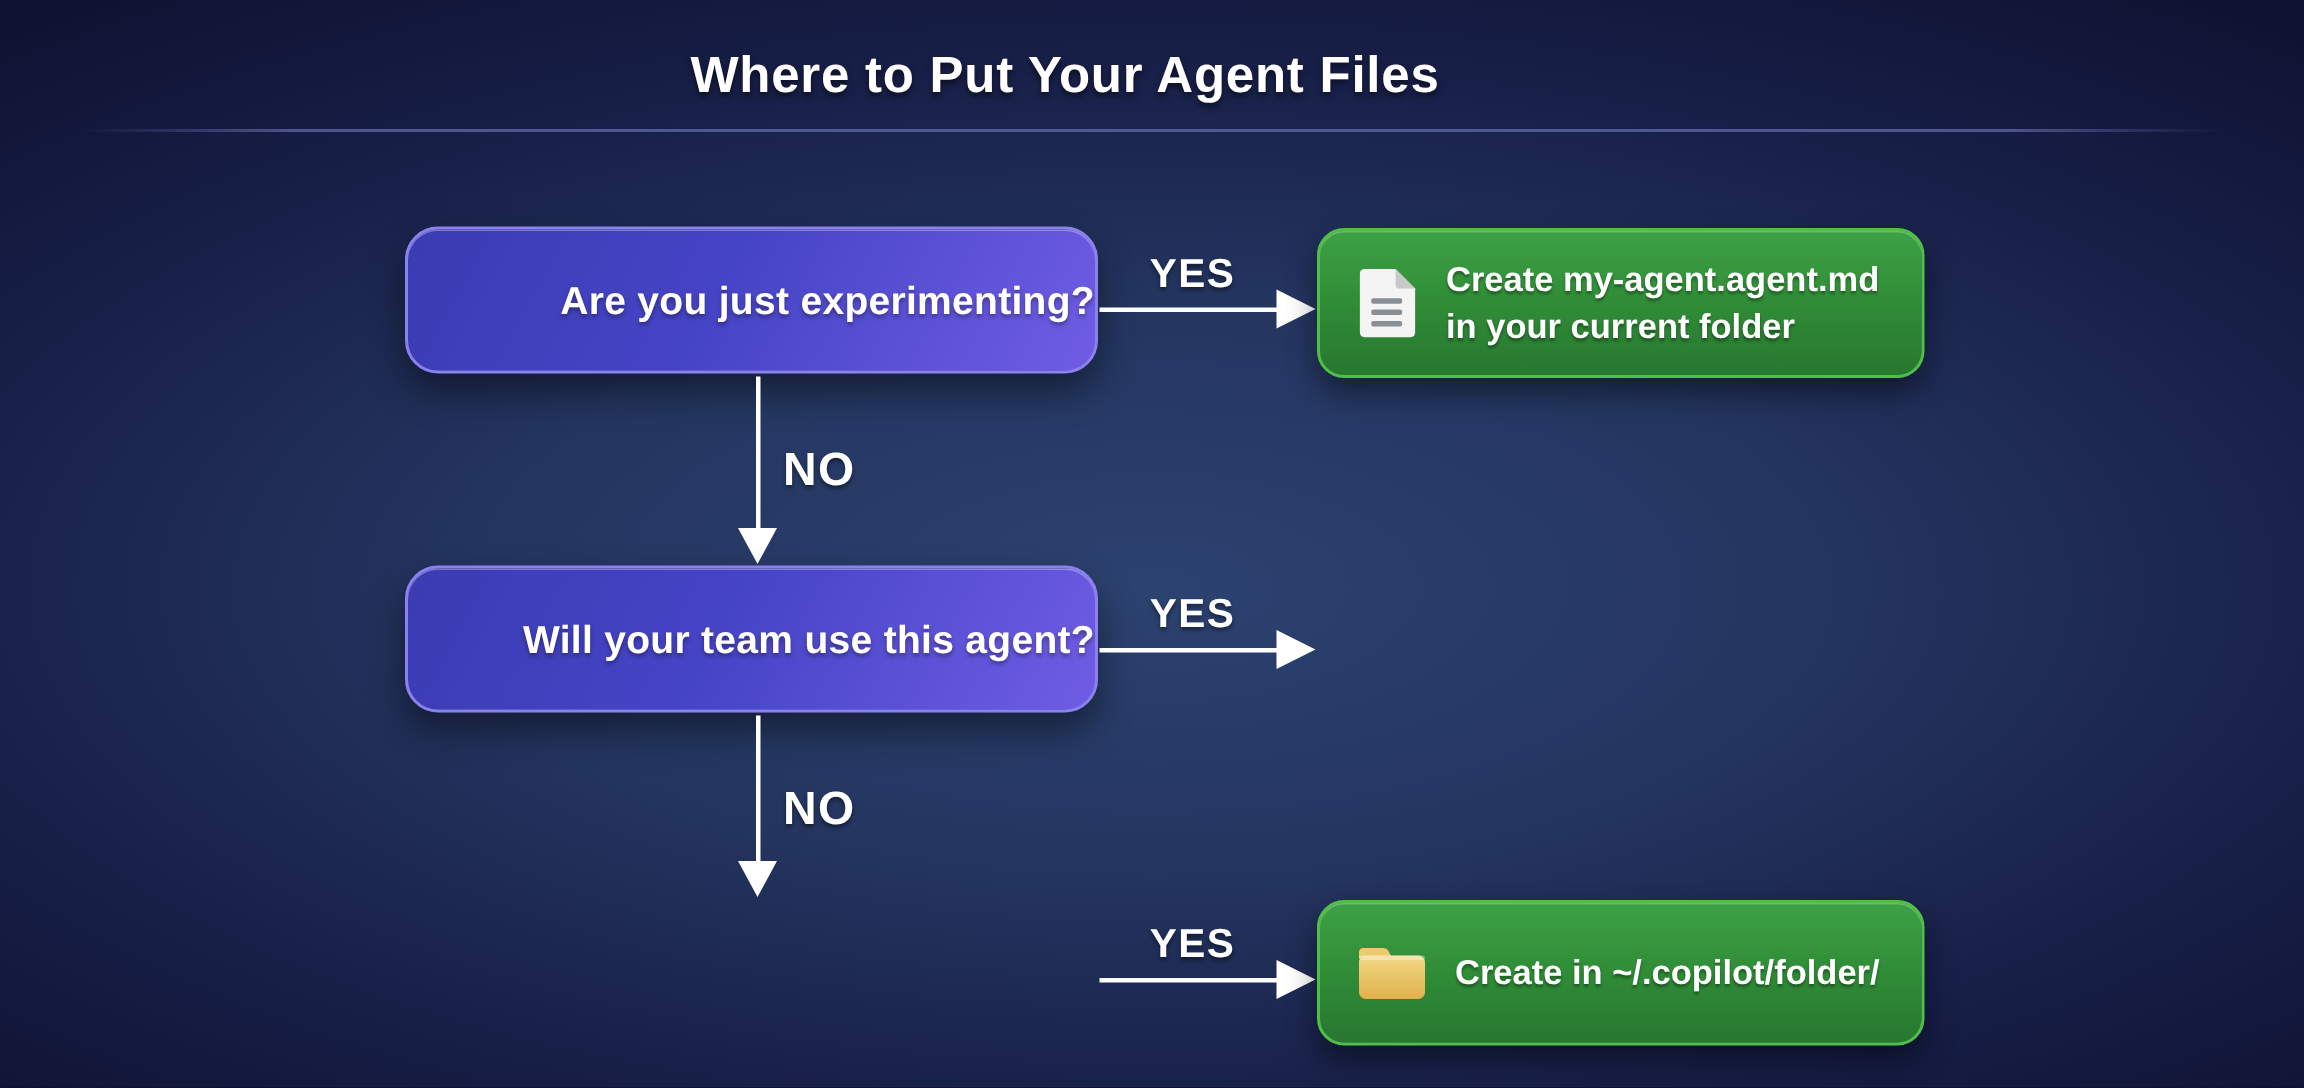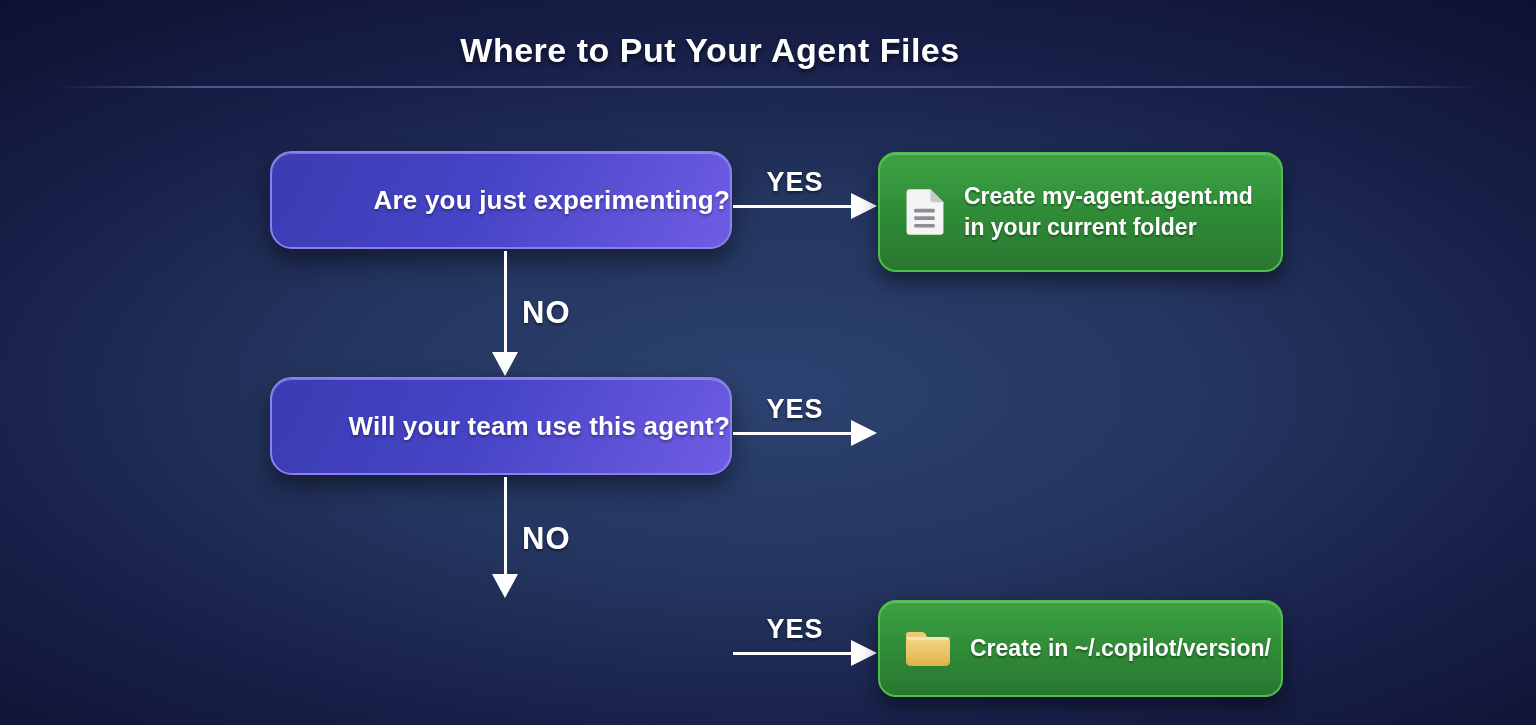--- a/index.html
+++ b/index.html
@@ -31,21 +31,21 @@
     box-shadow:0 12px 24px rgba(0,0,0,.45), inset 0 1px 0 rgba(255,255,255,.3);
     display:flex;align-items:center;justify-content:flex-end;box-sizing:border-box;
   }
   .qbox span{
     color:var(--text,#ffffff);font-size:26px;font-weight:700;letter-spacing:.2px;
     text-shadow:0 2px 3px rgba(0,0,0,.35);
   }
   .q0{top:151px}.q1{top:377px}.q2{top:600px;height:95px}
   
   .rbox{
-    position:absolute;left:878px;width:405px;height:120px;
+    position:absolute;left:878px;width:405px;height:100px;
     border-radius:18px;border:2px solid var(--result-border,#4fbf4a);
     background:linear-gradient(180deg,var(--result-grad-start,#3da144) 0%,#2f8a36 55%,var(--result-grad-end,#287730) 100%);
     box-shadow:0 10px 20px rgba(0,0,0,.45), inset 0 1px 0 rgba(255,255,255,.25);
     display:flex;align-items:center;box-sizing:border-box;
   }
   .rb0{top:152px}.rb1{top:379px}.rb2{top:600px;height:97px}
   .ricon{flex:0 0 auto;margin-left:22px;display:flex;align-items:center;}
   .rtext{margin-left:16px;display:flex;flex-direction:column;}
   .rtext span{
     color:var(--text,#ffffff);font-size:23px;font-weight:700;line-height:31px;
@@ -144,17 +144,17 @@
             <stop offset="0" stop-color="var(--folder-light,#f2d886)"></stop>
             <stop offset="1" stop-color="var(--folder-dark,#dfb14b)"></stop>
           </linearGradient>
         </defs>
         <path d="M4 11 v-4 q0-3 3-3 h13 q2.5 0 3.6 2 l1.8 3.4 q-10 1 -21.4 1.6 z" fill="#ecca6d"></path>
         <rect x="4" y="9" width="44" height="29" rx="4.5" fill="url(#fg2)"></rect>
         <rect x="4" y="9" width="44" height="3" rx="1.5" fill="rgba(255,255,255,.35)"></rect>
       </svg>
     </span>
     <span class="rtext">
-      <span>Create in ~/.copilot/version/</span>
+      <span>Create in ~/.copilot/folder/</span>
     </span>
   </div>
 
 </div>
 
 </body></html>

